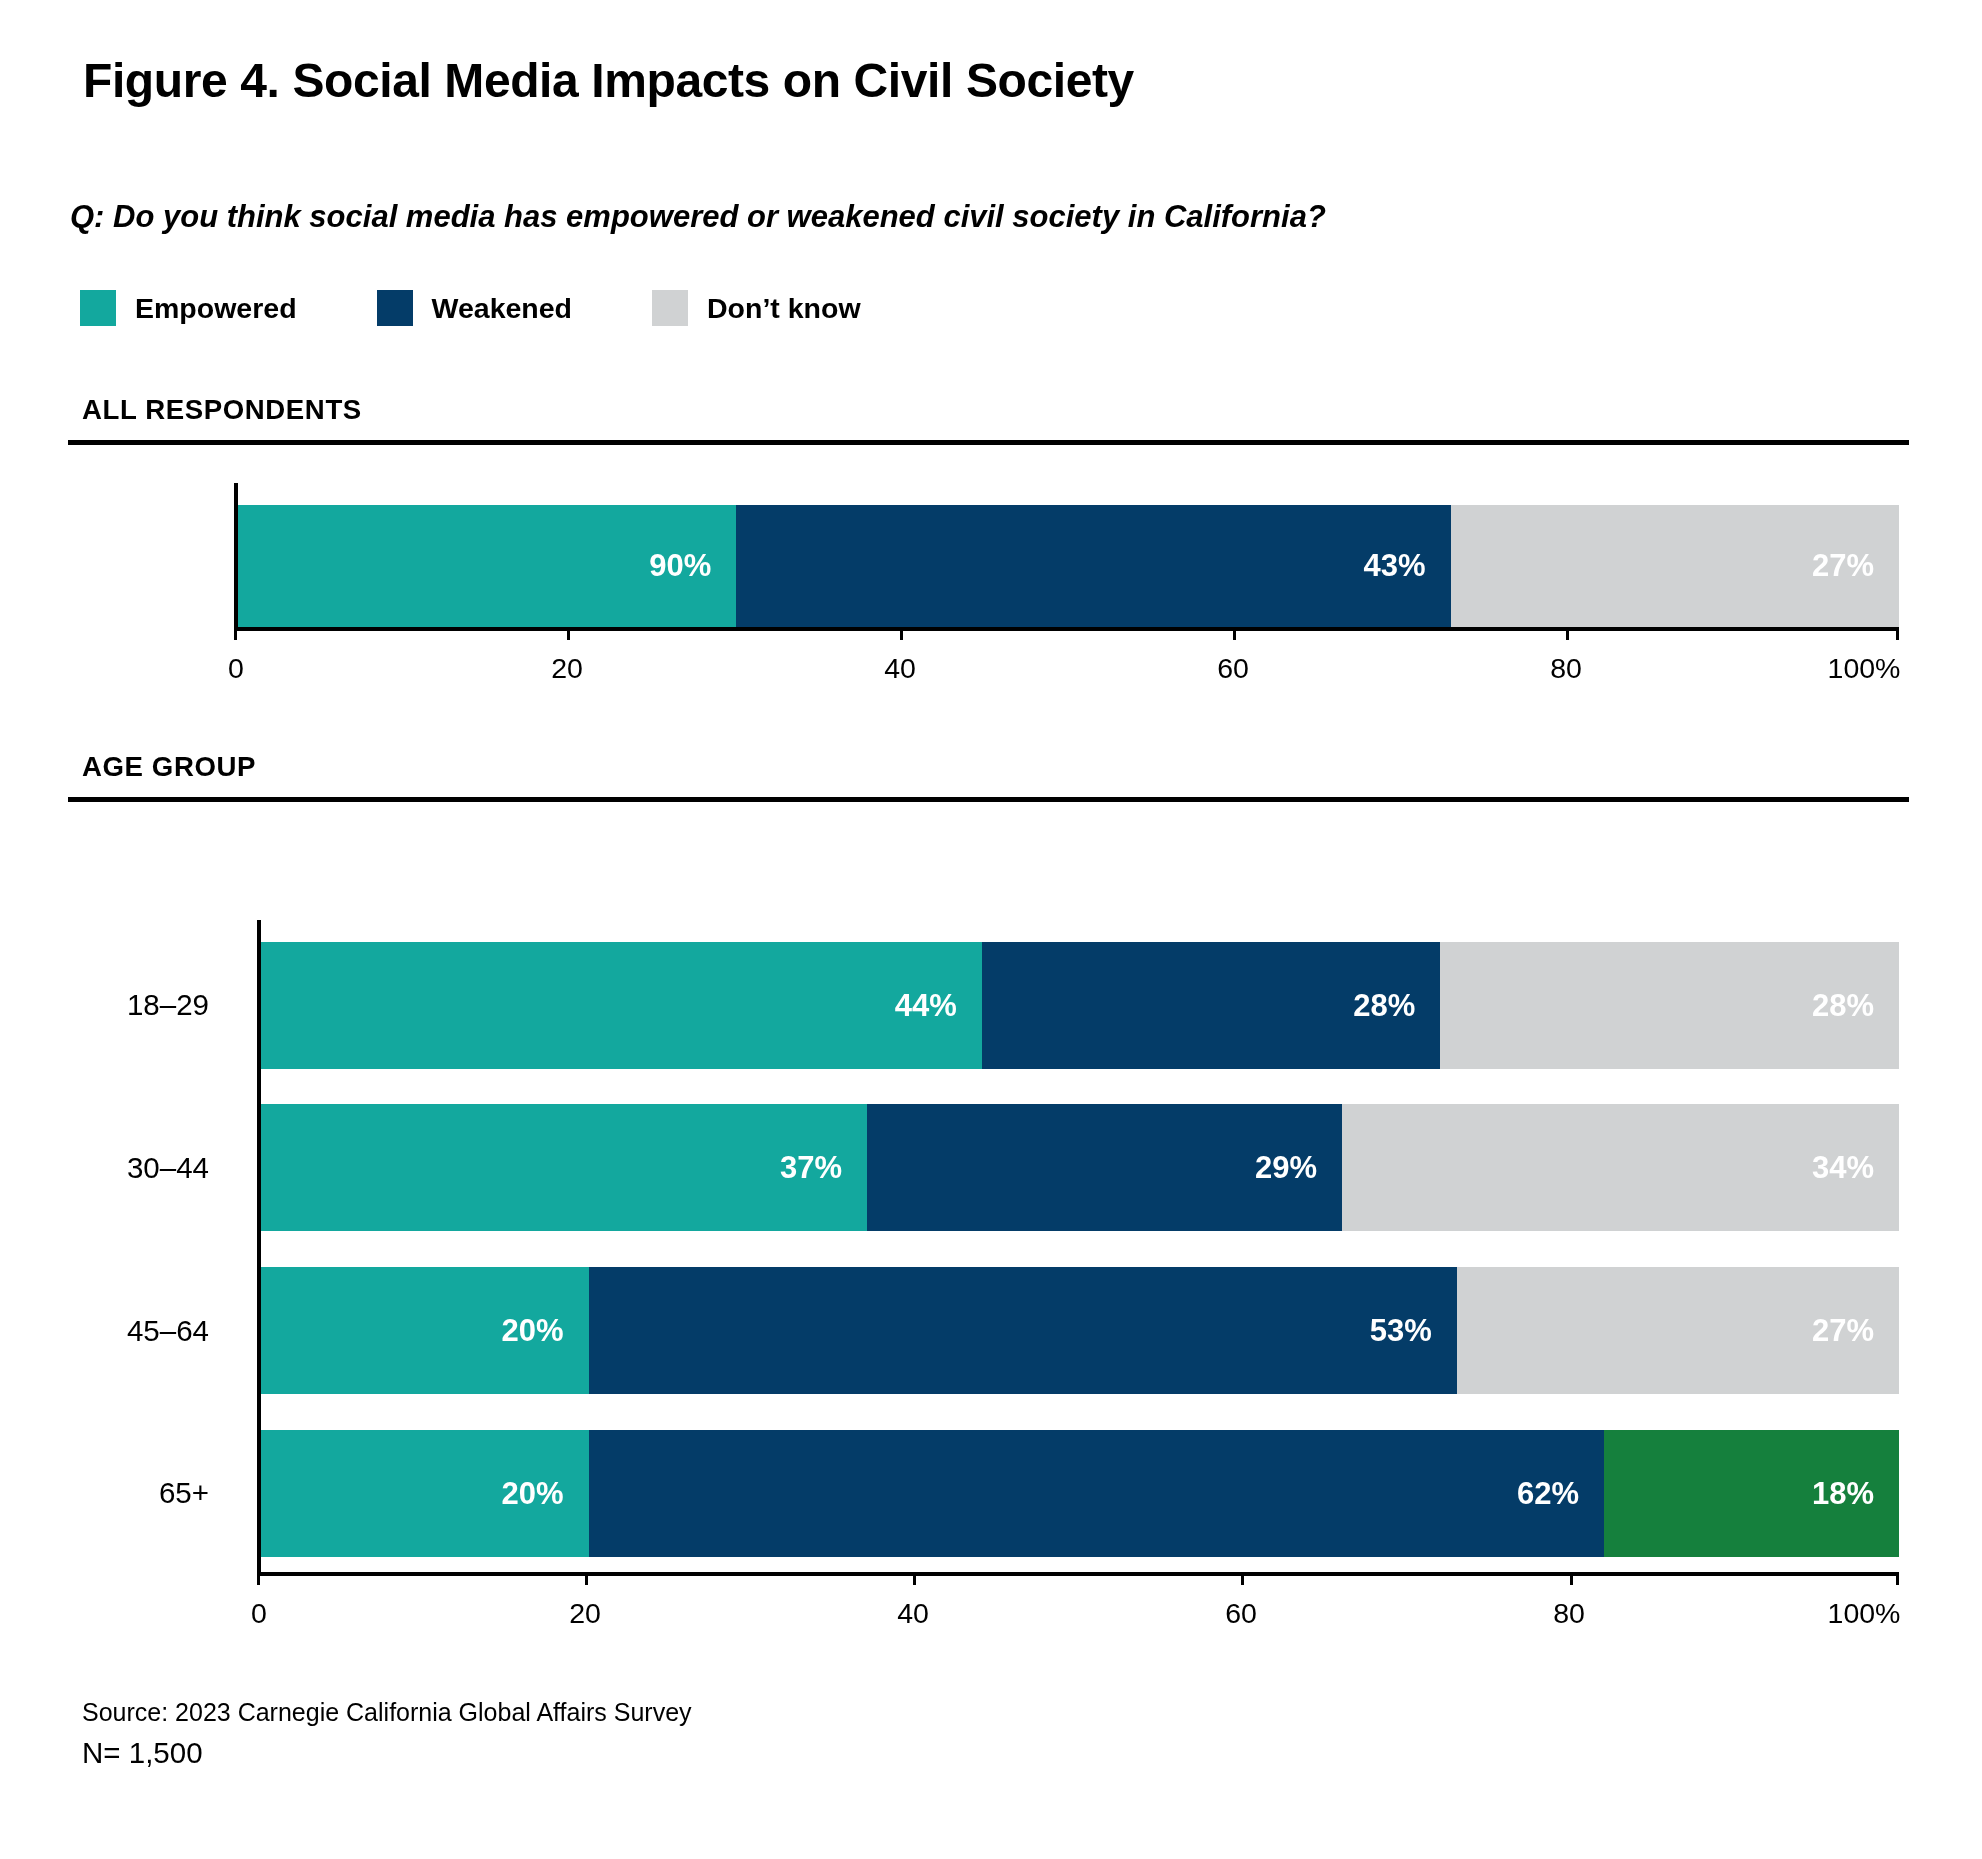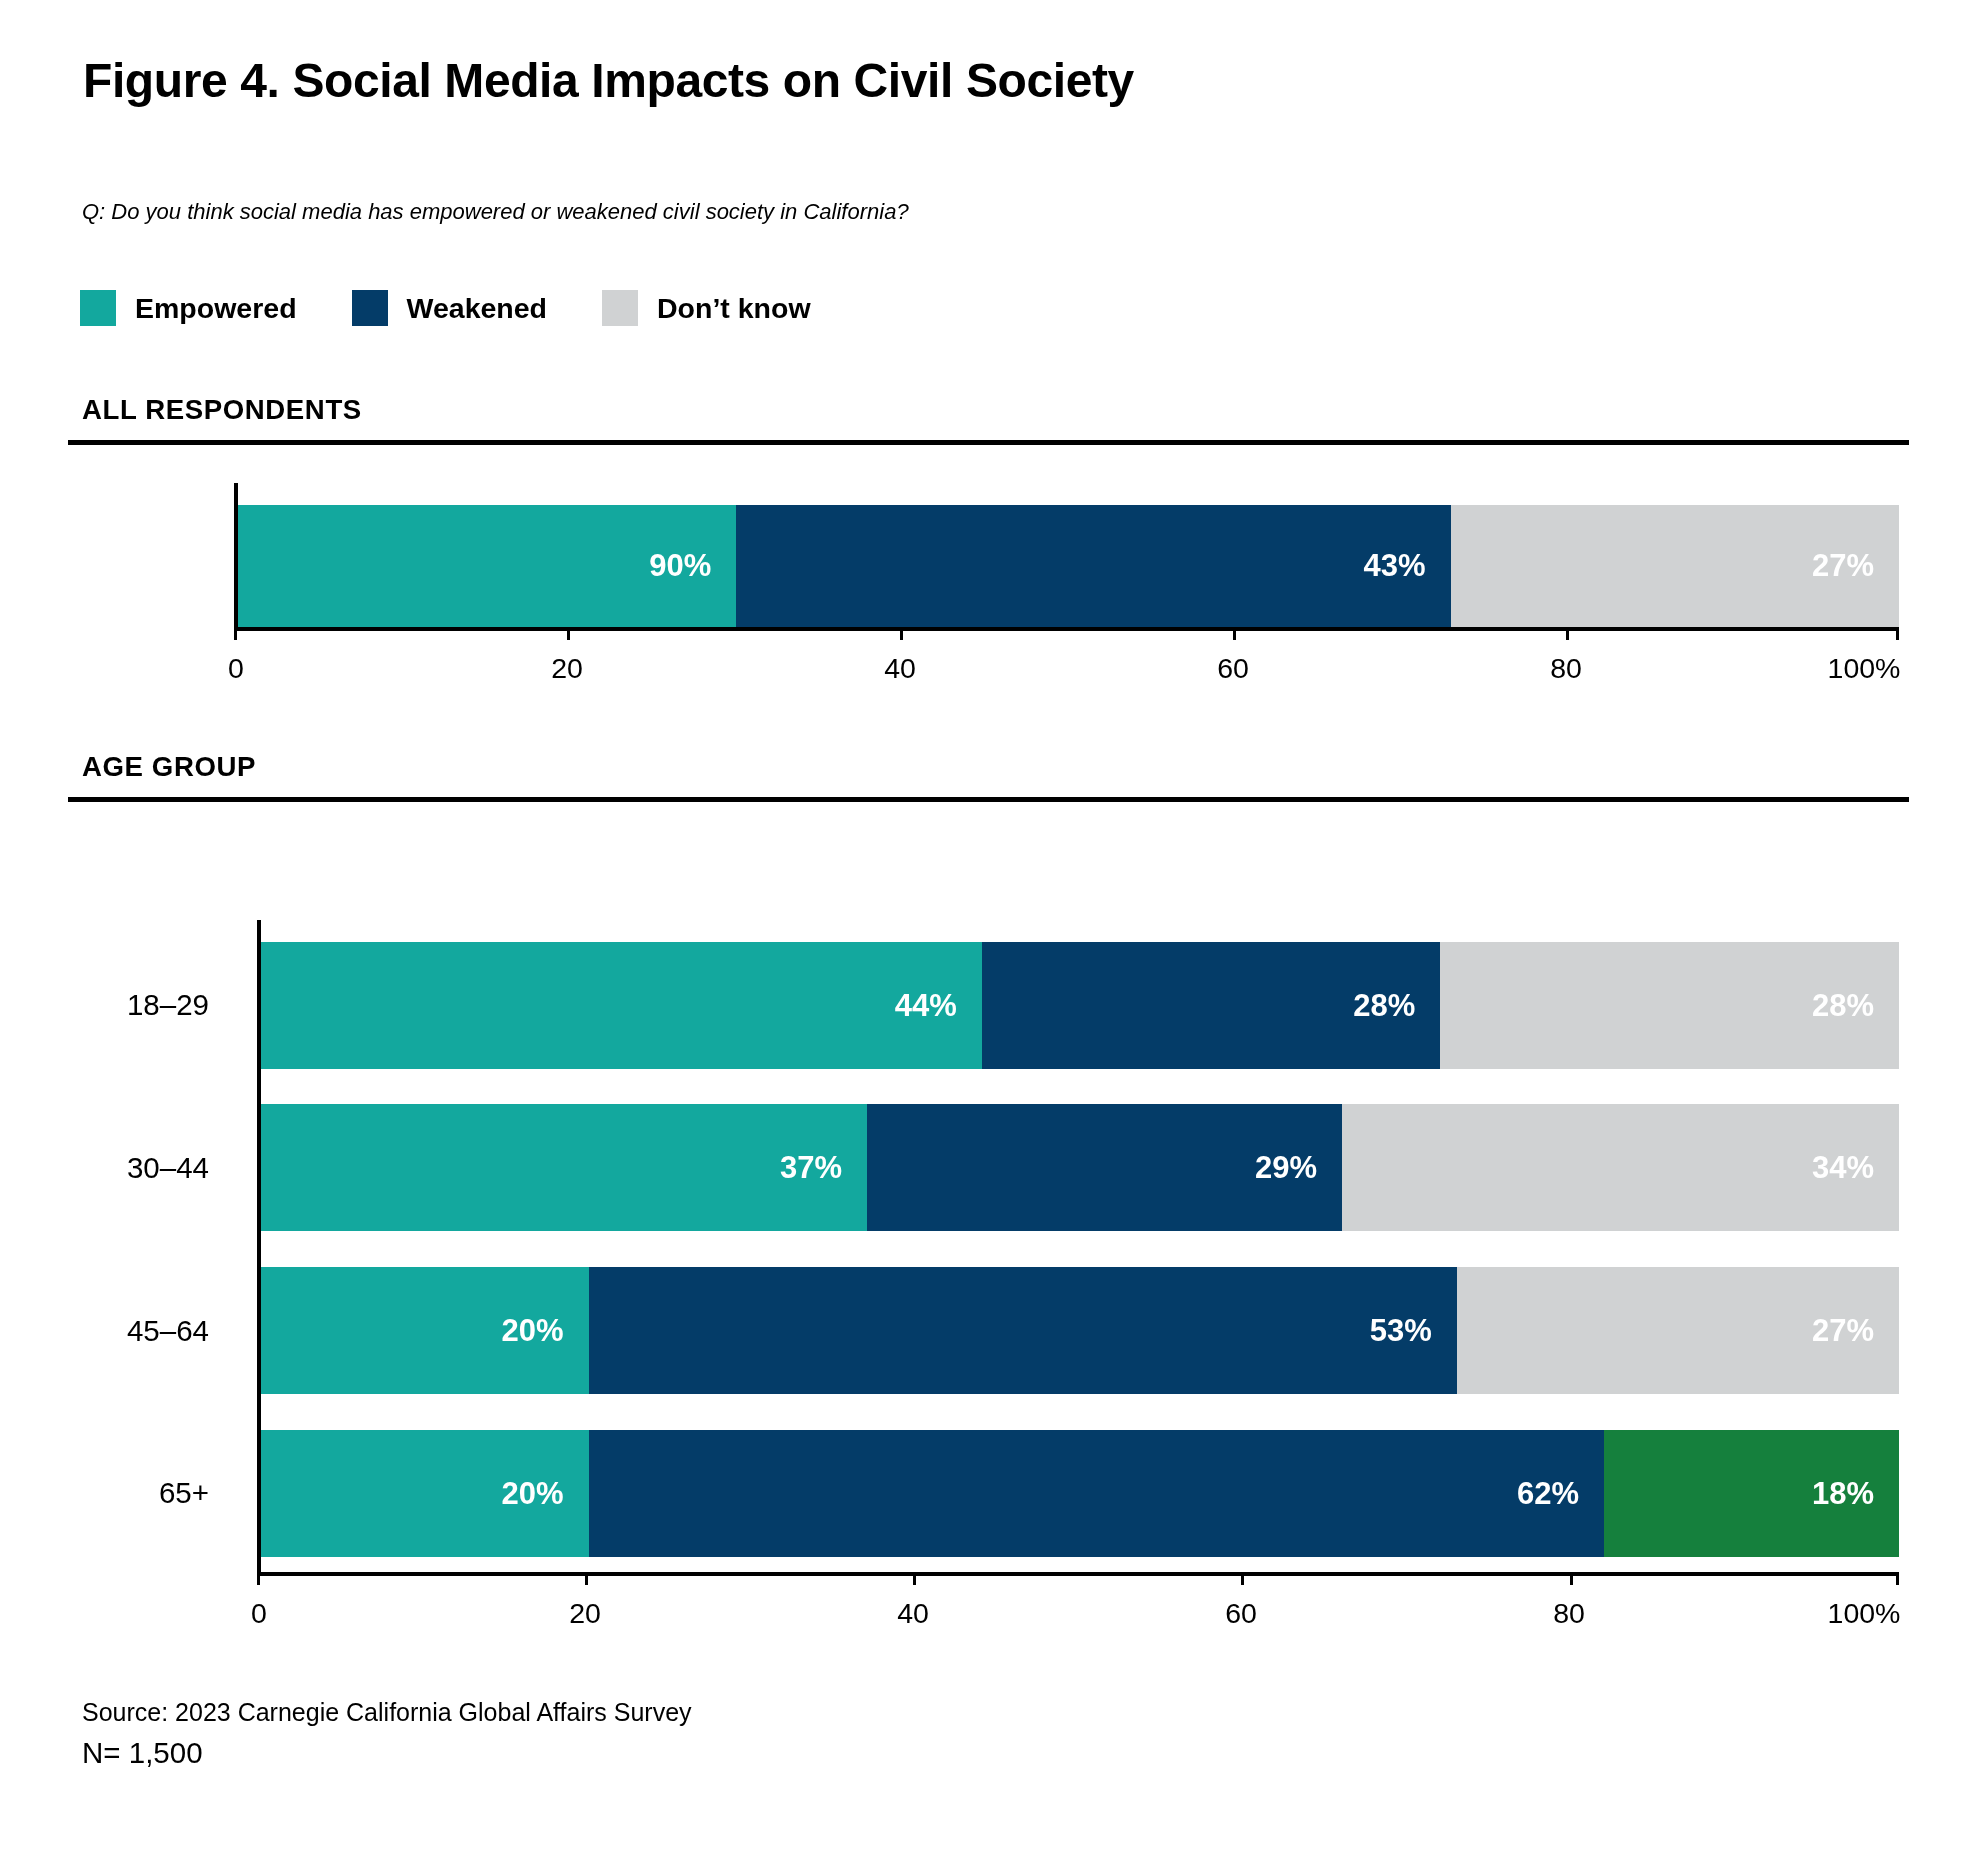--- a/index.html
+++ b/index.html
@@ -29,24 +29,24 @@
     left: 83px;
     top: 53px;
     font-size: 48px;
     font-weight: bold;
     letter-spacing: -0.4px;
     white-space: nowrap;
     font-stretch: condensed;
   }
   .fig-question {
     position: absolute;
-    left: 82px;
+    left: 70px;
     top: 199px;
-    font-size: 22px;
-    font-weight: normal;
+    font-size: 31px;
+    font-weight: bold;
     font-style: italic;
     white-space: nowrap;
   }
 
   
   .legend {
     position: absolute;
     left: 80px;
     top: 290px;
     display: flex;
@@ -61,21 +61,21 @@
     width: 36px;
     height: 36px;
     display: inline-block;
   }
   .legend-label {
     font-size: 28.5px;
     font-weight: bold;
     margin-left: 19px;
     white-space: nowrap;
   }
-  .legend-item + .legend-item { margin-left: 55px; text-align: center; }
+  .legend-item + .legend-item { margin-left: 80px; text-align: center; }
 
   
   .section-head {
     position: absolute;
     font-size: 27.6px;
     font-weight: bold;
     letter-spacing: 0.6px;
     white-space: nowrap;
   }
   .section-rule {

